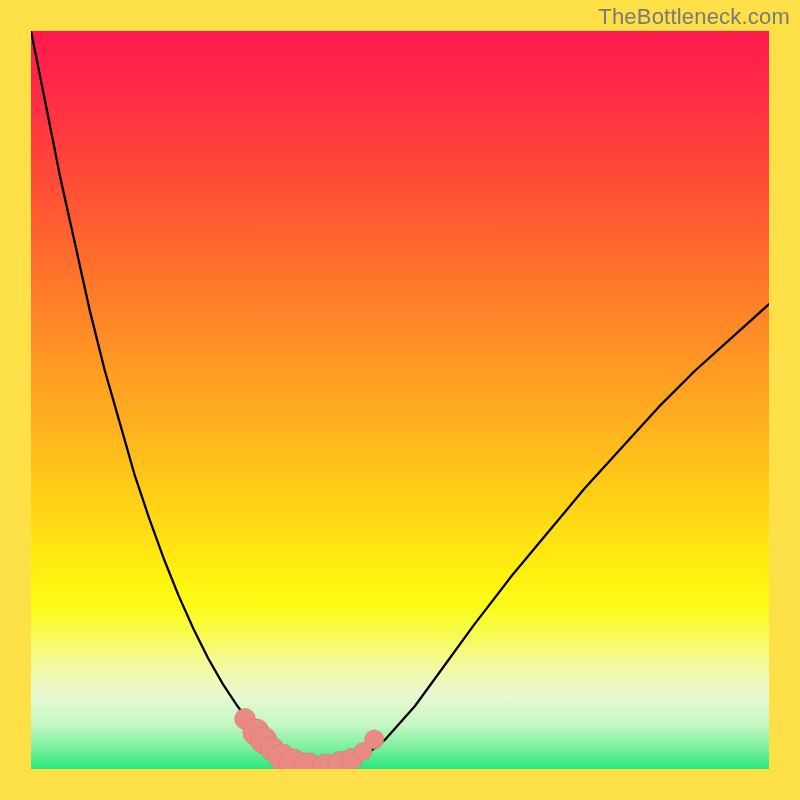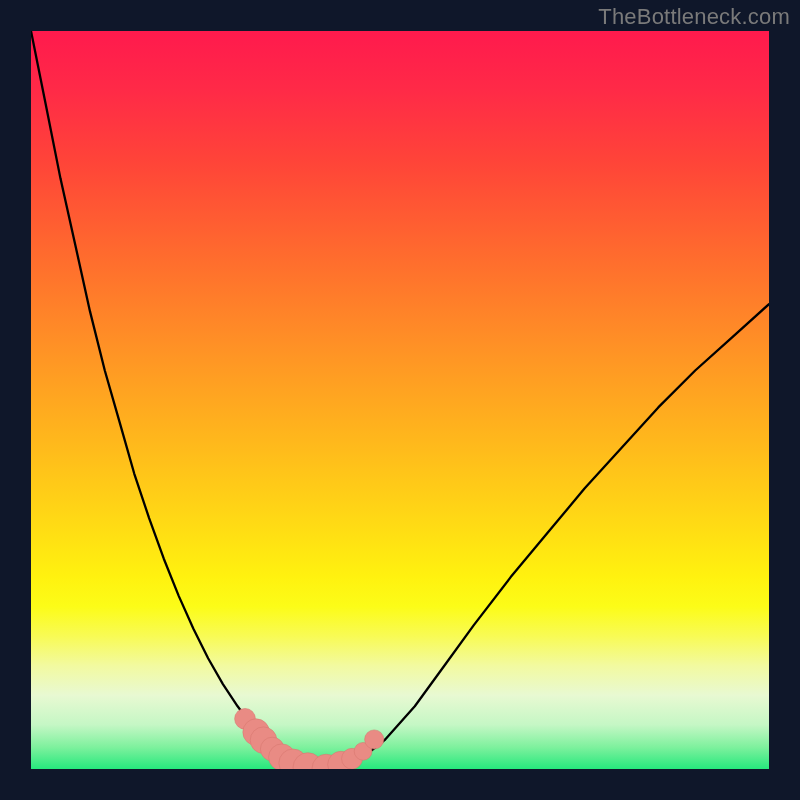--- a/index.html
+++ b/index.html
@@ -9,21 +9,21 @@
     height: 800px;
     overflow: hidden;
     background: #000;
     font-family: Arial, Helvetica, sans-serif;
   }
   .frame {
     position: absolute;
     top: 0; left: 0;
     width: 800px;
     height: 800px;
-    background: #0f172a;
+    background: #fde047;
   }
   .plot-area {
     position: absolute;
     top: 31px;
     left: 31px;
     width: 738px;
     height: 738px;
     overflow: hidden;
   }
   .gradient {

